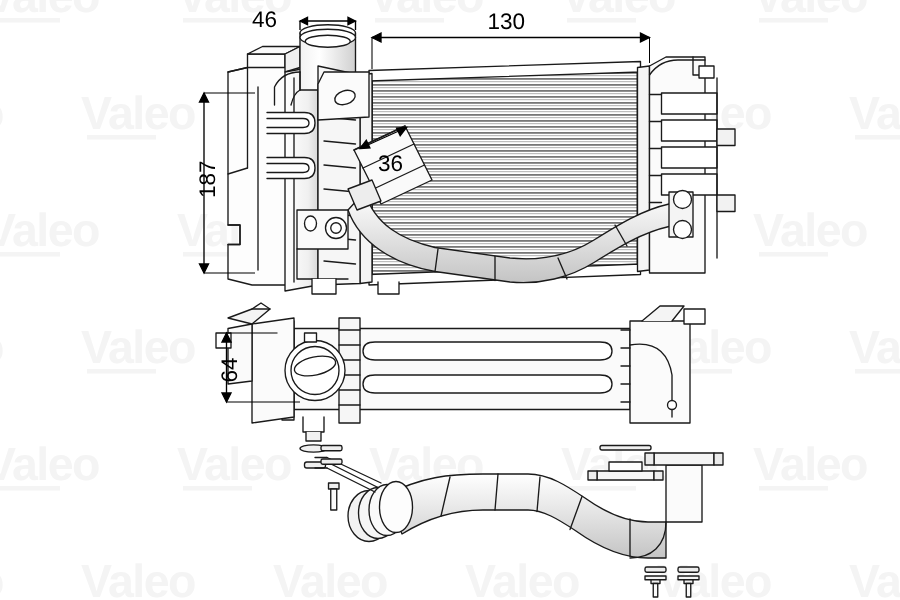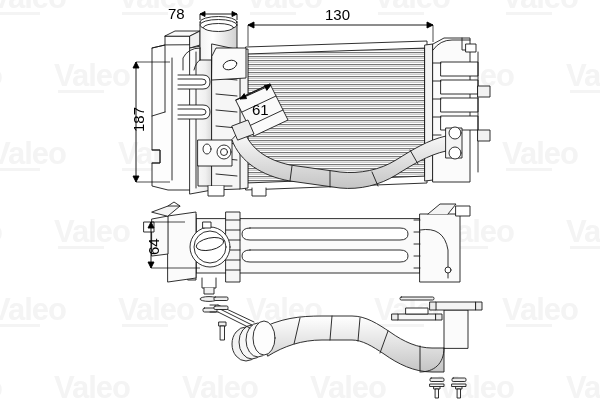--- a/index.html
+++ b/index.html
@@ -425,20 +425,20 @@
         <path d="M151 222 L151 268" fill="none"></path>
         <path d="M151 222 L148 228 L154 228 Z"></path>
         <path d="M151 268 L148 262 L154 262 Z"></path>
         <path d="M151 222 L185 222" fill="none" stroke-width="0.7"></path>
         <path d="M151 268 L200 268" fill="none" stroke-width="0.7"></path>
       </g>
     </g>
   </svg>
 
   <div id="dim-layer">
-    <div class="dim-label" style="left:168px; top:5px;">78</div>
+    <div class="dim-label" style="left:168px; top:5px;">46</div>
     <div class="dim-label" style="left:325px; top:6px;">130</div>
     <div class="dim-label vert" style="left:130px; top:132px;">187</div>
-    <div class="dim-label" style="left:252px; top:101px;">61</div>
+    <div class="dim-label" style="left:252px; top:101px;">36</div>
     <div class="dim-label vert" style="left:145px; top:255px;">64</div>
   </div>
 
 </div>
 
 </body></html>

